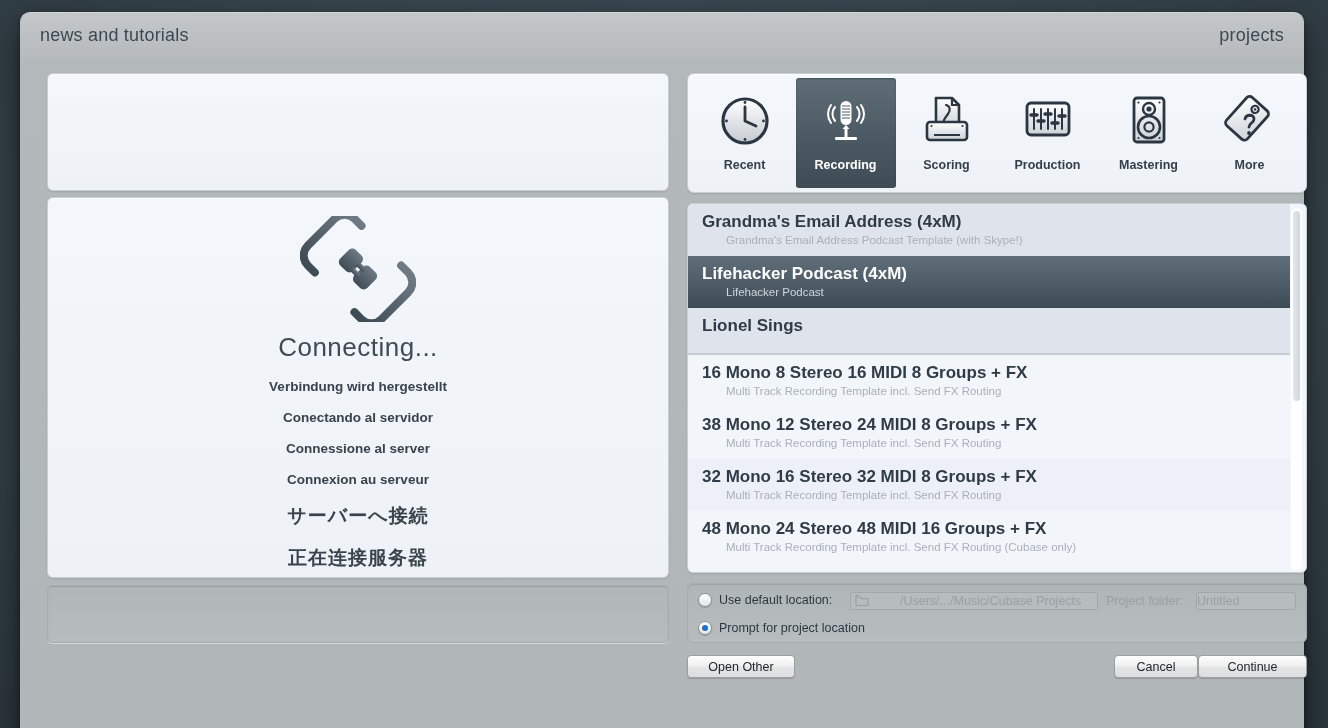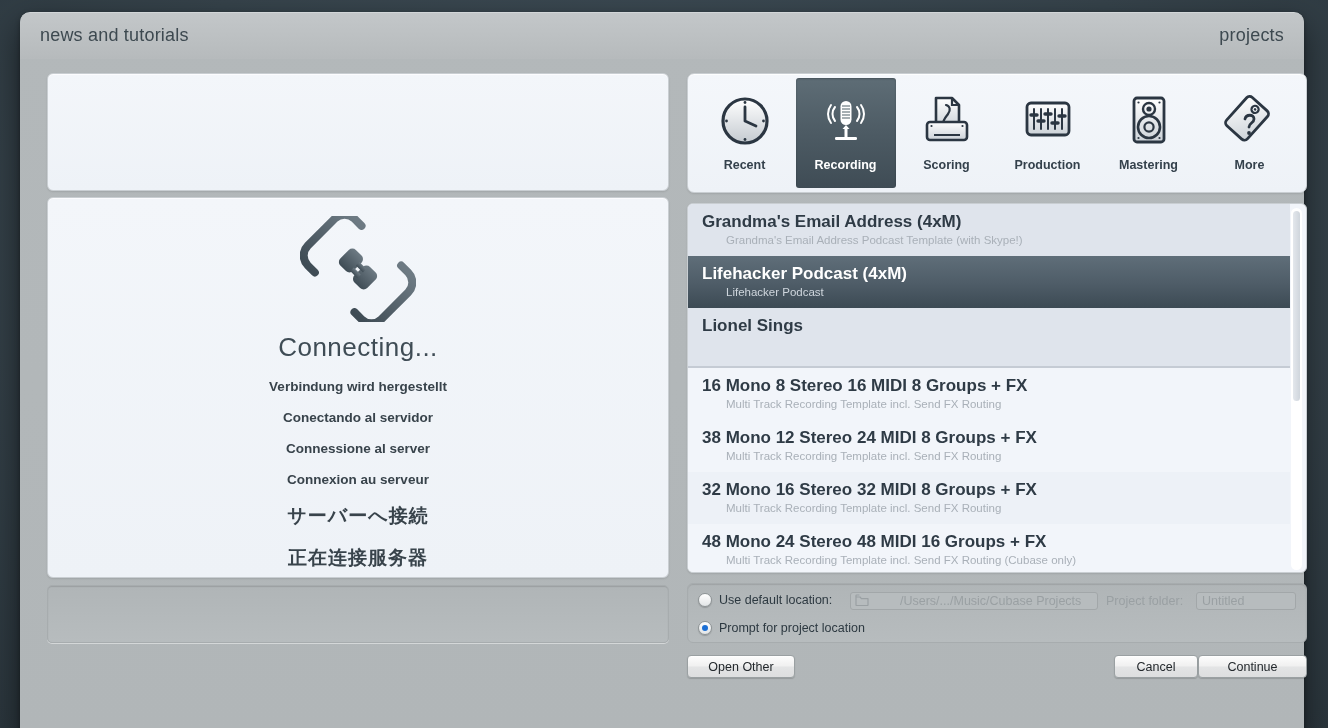--- a/index.html
+++ b/index.html
@@ -126,21 +126,21 @@
   .row .r-sub   { font-size: 11.5px; color: #a9b0b8; padding-left: 24px; margin-top: 2px; }
   .row.shade    { background: #dfe4ec; }
   .row.light    { background: #f2f5fa; }
   .row.alt      { background: #edf1f7; }
   .row.selected {
     background: linear-gradient(to bottom, #5f6e79 0%, #4e5c67 55%, #3c4a54 100%);
   }
   .row.selected .r-title { color: #ffffff; }
   .row.selected .r-sub   { color: #cfd6dd; }
   .row.sep-below { border-bottom: 2px solid #c5cbd4; }
-  .row.tall { padding-bottom: 28px; }
+  .row.tall { padding-bottom: 15px; }
   .row.clipped { height: 24px; overflow: hidden; }
 
   
   #scroll-track {
     position: absolute; right: 4px; top: 4px;
     width: 11px; height: 362px;
     background: #ffffff;
     border-radius: 6px;
   }
   #scroll-thumb {
@@ -193,21 +193,21 @@
   #pf-label {
     position: absolute; left: 418px; top: 10px;
     font-size: 12.5px; color: #9aa0a3;
   }
   #pf-field {
     position: absolute; left: 508px; top: 8px;
     width: 100px; height: 18px;
     background: #b7bcbe;
     border: 1px solid #a2a7a9;
     border-radius: 3px;
-    display: flex; align-items: center; padding-left: 5px;
+    display: flex; align-items: center; 
   }
   #pf-text { font-size: 12.5px; color: #9aa0a3; }
 
   
   .btn {
     position: absolute;
     height: 23px;
     background: linear-gradient(to bottom, #fdfdfd 0%, #f0f0f0 48%, #e3e4e5 52%, #dddedf 100%);
     border: 1px solid #9aa0a2;
     border-radius: 4px;

